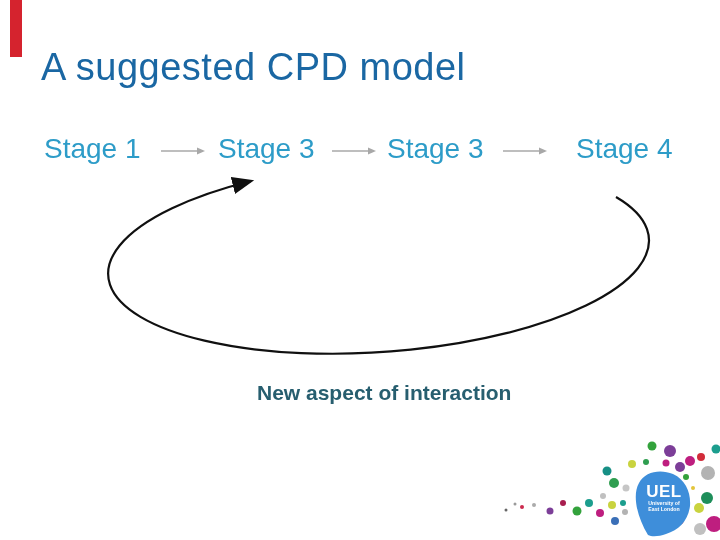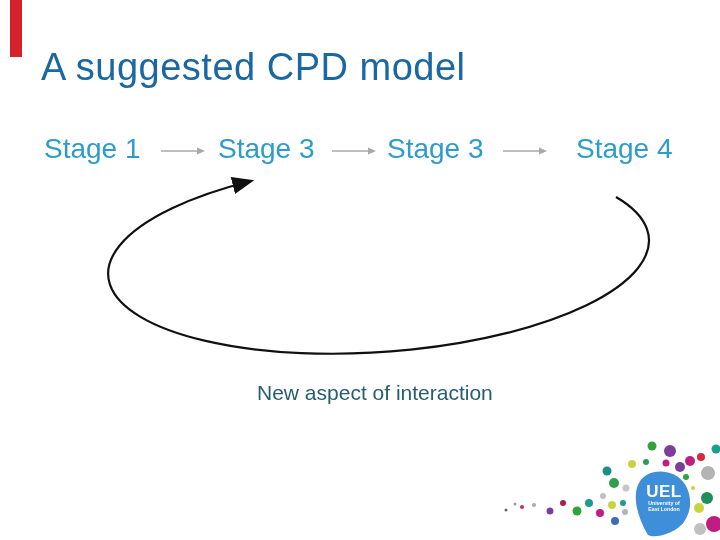--- a/index.html
+++ b/index.html
@@ -27,21 +27,21 @@
   .stage-arrow{position:absolute;top:145px;width:46px;height:12px;}
   .stage-arrow line{stroke:var(--arrow_gray,#a8a8a8);stroke-width:1.6;}
   .stage-arrow polygon{fill:var(--arrow_gray,#a8a8a8);}
   .arrow-1{left:160px;}
   .arrow-2{left:331px;}
   .arrow-3{left:502px;}
   .overlay{position:absolute;left:0;top:0;width:720px;height:540px;pointer-events:none;}
   .cycle-path{fill:none;stroke:var(--arc,#101010);stroke-width:2.2;}
   .arc-head{fill:var(--arc,#101010);}
   .caption{
-    position:absolute;left:257px;top:381px;font-size:21px;font-weight:400;
+    position:absolute;left:257px;top:381px;font-size:21px;font-weight:700;
     color:var(--caption,#275e6f);white-space:nowrap;
   }
   .logo-blob{fill:var(--logo_blue,#3e8eda);}
   .logo-acronym{fill:#ffffff;font-family:"Liberation Sans",sans-serif;font-weight:700;font-size:17px;letter-spacing:0.5px;}
   .logo-line{fill:#ffffff;font-family:"Liberation Sans",sans-serif;font-weight:700;font-size:5.2px;}
 </style>
 </head>
 <body>
 
 <div class="slide">

